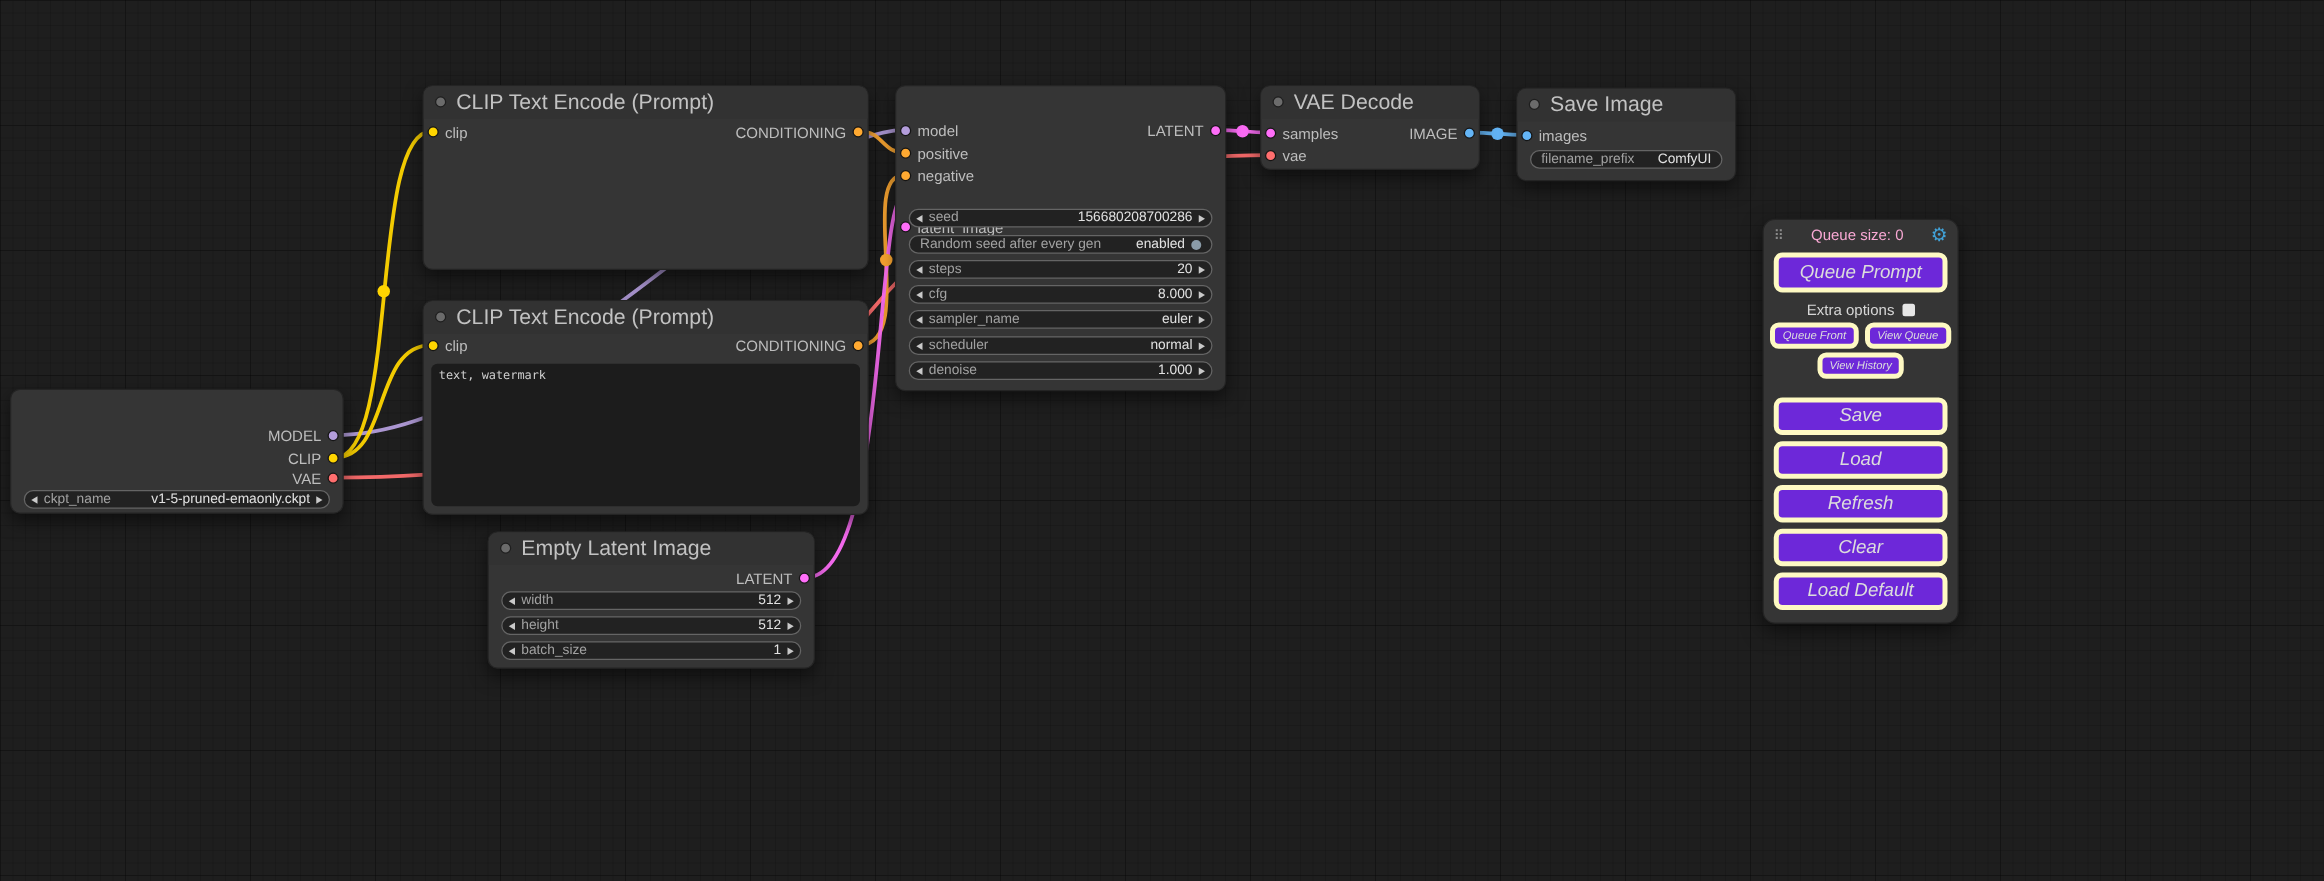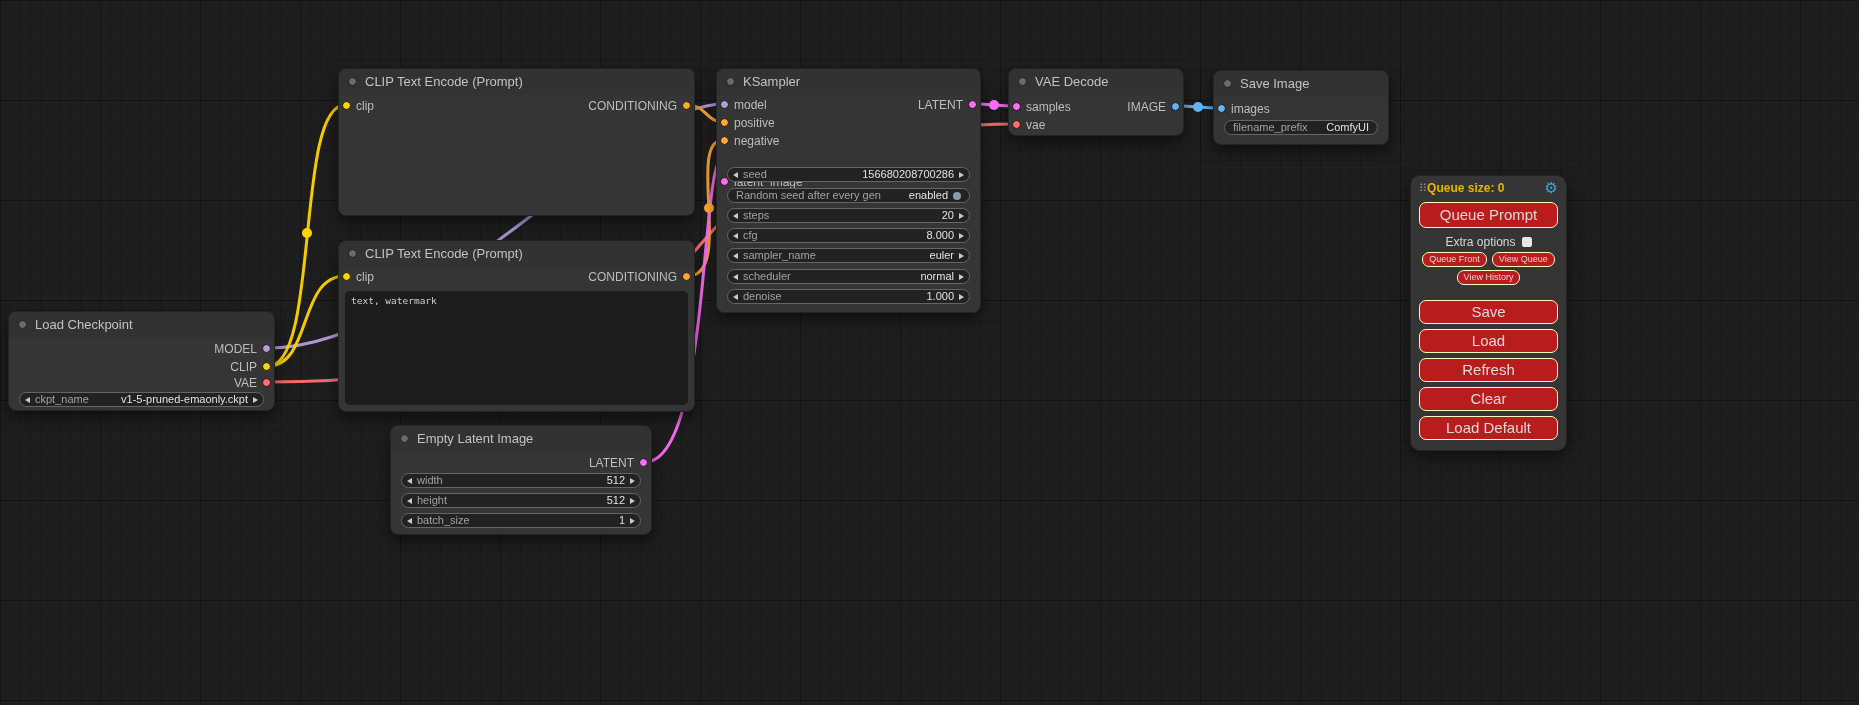--- a/index.html
+++ b/index.html
@@ -8,43 +8,43 @@
     background-color:#1e1e1e;
     background-image:
       linear-gradient(rgba(0,0,0,.22) 1px,transparent 1px),
       linear-gradient(90deg,rgba(0,0,0,.22) 1px,transparent 1px),
       linear-gradient(rgba(0,0,0,.12) 1px,transparent 1px),
       linear-gradient(90deg,rgba(0,0,0,.12) 1px,transparent 1px);
     background-size:100px 100px,100px 100px,10px 10px,10px 10px;}
   .wires{position:absolute;left:0;top:0;z-index:1;}
   .wires path{fill:none;stroke-width:3;stroke-linecap:round;opacity:.95;}
   .node{position:absolute;z-index:2;background:#353535;border:1px solid #242424;border-radius:8px;box-shadow:0 6px 14px rgba(0,0,0,.5);}
-  .node-title{position:relative;height:26px;line-height:26px;background:#323232;border-radius:7px 7px 0 0;color:#c2c2c2;font-size:13px;padding-left:26px;overflow:hidden;white-space:nowrap;}
+  .node-title{position:relative;height:26px;line-height:26px;background:#323232;border-radius:7px 7px 0 0;color:#c2c2c2;font-size:17px;padding-left:26px;overflow:hidden;white-space:nowrap;}
   .title-dot{position:absolute;left:9px;top:8px;width:9px;height:9px;border-radius:50%;background:#6b6b6b;border:1px solid #1e1e1e;}
   .slot{position:absolute;left:0;right:0;height:14px;line-height:14px;font-size:12px;color:#bdbdbd;}
   .slot.in{padding-left:17px;}
   .slot.out{padding-right:17px;text-align:right;}
   .slot-dot{position:absolute;top:2px;width:9px;height:9px;border-radius:50%;border:1px solid #151515;}
   .slot.in .slot-dot{left:3px;}
   .slot.out .slot-dot{right:3px;}
   .widget{position:absolute;left:10px;right:10px;height:15px;background:#222;border:1px solid #656565;border-radius:8px;display:flex;align-items:center;font-size:11px;line-height:13px;color:#e2e2e2;}
   .widget .wname{color:#a2a2a2;margin-right:auto;white-space:nowrap;overflow:hidden;}
   .widget .wval{white-space:nowrap;}
   .widget.noarrow{padding:0 8px;}
   .arr{width:0;height:0;border-top:3.5px solid transparent;border-bottom:3.5px solid transparent;flex:none;cursor:pointer;}
   .arr.l{border-right:5px solid #c9c9c9;margin:0 5px;}
   .arr.r{border-left:5px solid #c9c9c9;margin:0 5px;}
   .toggle-dot{flex:none;width:8px;height:8px;border-radius:50%;margin-left:5px;}
   .nodetext{position:absolute;left:6px;right:6px;background:#1c1c1c;border-radius:5px;padding:4px 6px;font-family:"DejaVu Sans Mono",monospace;font-size:9.5px;line-height:12px;color:#cfcfcf;white-space:pre-wrap;overflow:hidden;cursor:text;}
   .menu{position:absolute;z-index:3;background:#353535;border:1px solid #242424;border-radius:10px;box-shadow:0 6px 16px rgba(0,0,0,.5);color:#ddd;padding-bottom:10px;}
   .menu-header{display:flex;align-items:center;height:24px;padding:0 8px;font-size:12px;}
   .drag-handle{color:#8a8a8a;font-size:11px;cursor:grab;}
-  .queue-size{flex:1;color:#eab308;font-weight:bold;}
+  .queue-size{flex:1;text-align:center;color:#f9a8d4;}
   .gear{font-size:15px;cursor:pointer;}
-  .menu-btn{display:block;background:#b91c1c;border:1px solid #fef9c3;border-radius:7px;color:#dcdcdc;font-family:inherit;cursor:pointer;}
+  .menu-btn{display:block;background:#6d28d9;border:4px solid #fef9c3;border-radius:7px;color:#dcdcdc;font-family:inherit;cursor:pointer;font-style:italic;}
   .menu-btn.big{width:calc(100% - 16px);margin:5px 8px 0;font-size:15px;padding:2px 0 3px;}
   .menu-btn.qp{margin-top:2px;padding:3px 0 4px;}
   .extra-row{display:flex;align-items:center;justify-content:center;gap:6px;font-size:12px;margin:7px 0 3px;color:#d6d6d6;}
   .checkbox{width:10px;height:10px;background:#e6e6e6;border-radius:2px;display:inline-block;cursor:pointer;}
   .small-row{display:flex;justify-content:center;gap:5px;margin-top:3px;}
   .menu-btn.small{display:inline-block;font-size:9px;padding:1px 6px 2px;border-radius:7px;}
   .gap{height:10px;}
 </style>
 </head>
 <body>
@@ -61,24 +61,20 @@
     <path d="M 645 462 C 710 462 700 157 723 157" stroke="#FF6EF9"></path>
     <path d="M 974 104 C 992 104 997 106 1015 106" stroke="#FF6EF9"></path>
     <path d="M 1177 106 C 1195 106 1201 108 1220 108" stroke="#64B5F6"></path>
     <circle cx="307" cy="233" r="5" fill="#FFD500"></circle>
     <circle cx="709" cy="208" r="5" fill="#FFA931"></circle>
     <circle cx="994" cy="105" r="5" fill="#FF6EF9"></circle>
     <circle cx="1198" cy="107" r="5" fill="#64B5F6"></circle>
   </svg>
 
   <div class="node" style="left:8px;top:311px;width:267px;height:100px;">
-    <div class="node-title">
-      <span class="title-dot"></span>
-      <span>Load Checkpoint</span>
-    </div>
     <div class="slot out" style="top:30px;">
       <span>MODEL</span>
       <span class="slot-dot" style="background: rgb(179, 157, 219);"></span>
     </div>
     <div class="slot out" style="top:48px;">
       <span>CLIP</span>
       <span class="slot-dot" style="background: rgb(255, 213, 0);"></span>
     </div>
     <div class="slot out" style="top:64px;">
       <span>VAE</span>
@@ -146,24 +142,20 @@
     </div>
     <div class="widget" style="top:87px;">
       <span class="arr l"></span>
       <span class="wname">batch_size</span>
       <span class="wval">1</span>
       <span class="arr r"></span>
     </div>
   </div>
 
   <div class="node" style="left:716px;top:68px;width:265px;height:245px;">
-    <div class="node-title">
-      <span class="title-dot"></span>
-      <span>KSampler</span>
-    </div>
     <div class="slot in" style="top:29px;">
       <span class="slot-dot" style="background: rgb(179, 157, 219);"></span>
       <span>model</span>
     </div>
     <div class="slot out" style="top:29px;">
       <span>LATENT</span>
       <span class="slot-dot" style="background: rgb(255, 110, 249);"></span>
     </div>
     <div class="slot in" style="top:47px;">
       <span class="slot-dot" style="background: rgb(255, 169, 49);"></span>

